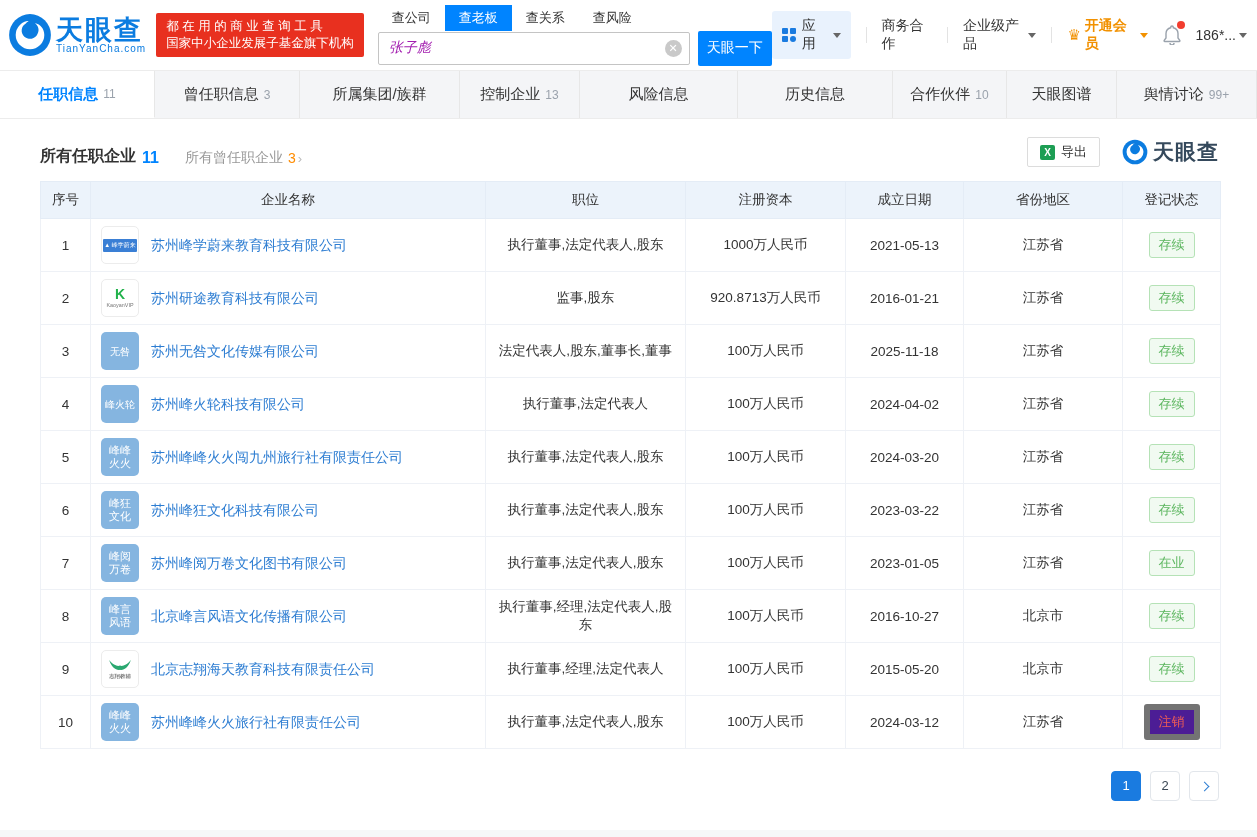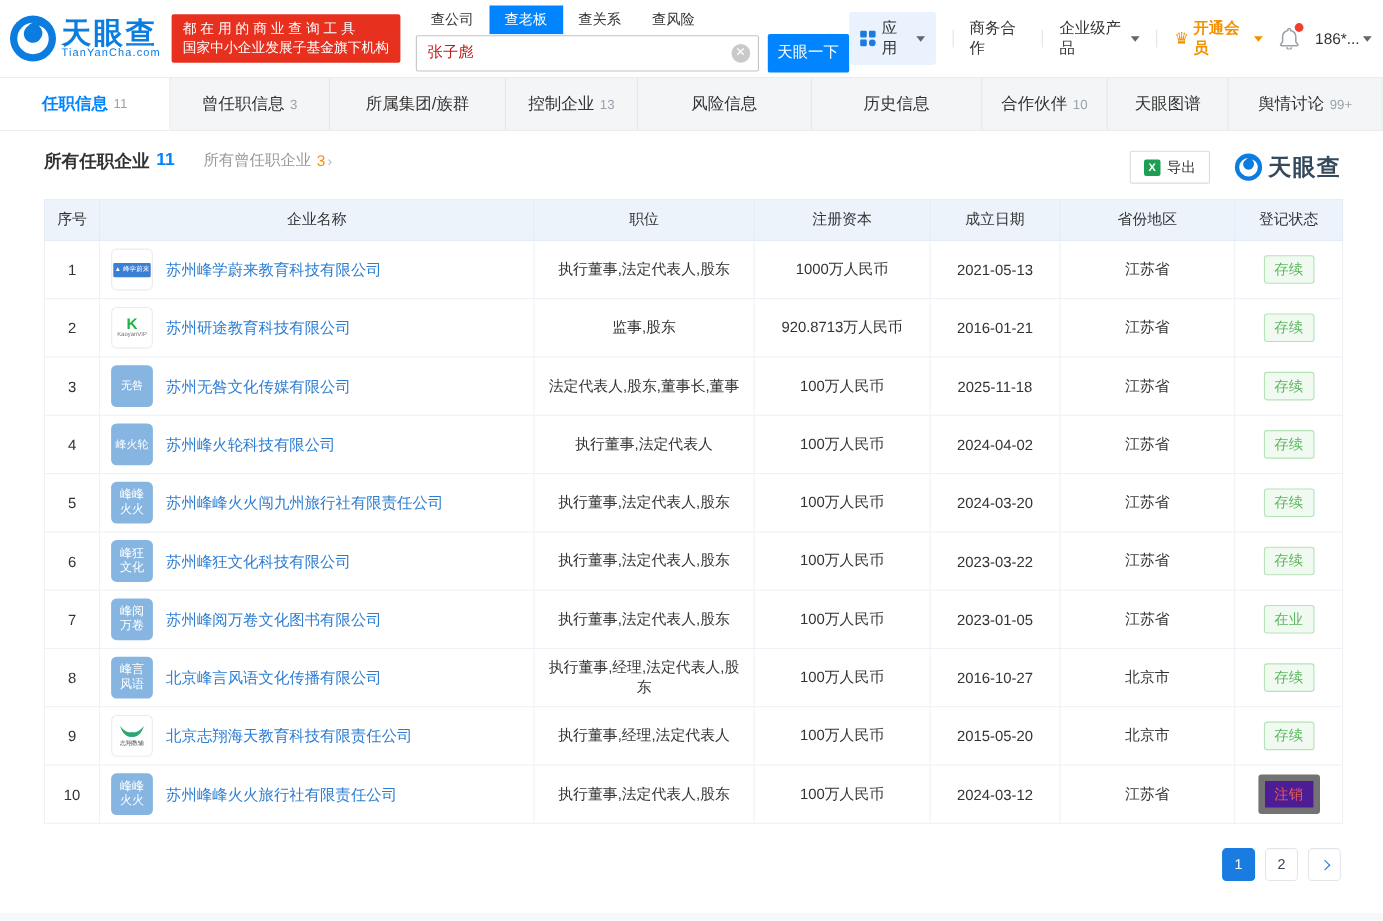--- a/index.html
+++ b/index.html
@@ -16,21 +16,21 @@
   .promo-badge { margin-left:10px; background:#e8301f; color:#fff; padding:5px 10px; border-radius:2px; }
   .promo-badge div { font-size:12.5px; line-height:17px; white-space:nowrap; }
   .promo-badge .l1 { letter-spacing:3.5px; }
 
   .search-wrap { margin-left:14px; }
   .search-tabs { display:flex; height:26px; align-items:flex-end; }
   .search-tab { font-size:13px; color:#333; padding:4px 14px; cursor:pointer; }
   .search-tab.active { background:#0084ff; color:#fff; }
   .search-row { display:flex; align-items:center; }
   .search-input-box { position:relative; }
-  .search-input { width:312px; height:33px; border:1px solid #c4c4c4; border-radius:2px; padding:0 48px 0 10px; font-size:14px; color:#b91c1c; outline:none; }
+  .search-input { width:312px; height:33px; border:1px solid #c4c4c4; border-radius:2px; padding:0 48px 0 10px; font-size:14px; color:#a21caf; outline:none;font-style:italic; }
   .clear-icon { position:absolute; right:8px; top:8px; width:17px; height:17px; background:#c9c9c9; border-radius:50%; color:#fff; font-size:11px; line-height:17px; text-align:center; cursor:pointer; }
   .search-btn { margin-left:8px; width:74px; height:35px; background:#0084ff; color:#ffffff; border:none; border-radius:2px; font-size:14px; cursor:pointer; }
 
   .header-right { margin-left:auto; display:flex; align-items:center; gap:15px; font-size:14px; color:#333; }
   .apps-entry { display:flex; align-items:center; gap:6px; background:#e9f2fd; border-radius:3px; padding:6px 10px; cursor:pointer; }
   .grid-icon { display:inline-grid; grid-template-columns:6px 6px; grid-gap:2px; }
   .grid-icon i { width:6px; height:6px; background:#1a7be0; border-radius:1px; }
   .grid-icon i:last-child { border-radius:50%; }
   .caret { display:inline-block; width:0; height:0; border-left:4px solid transparent; border-right:4px solid transparent; border-top:5px solid #666; margin-left:3px; }
   .v-sep { width:1px; height:16px; background:#e3e3e3; }
@@ -43,21 +43,21 @@
   .red-dot { position:absolute; top:-4px; right:-4px; width:8px; height:8px; border-radius:50%; background:#f23d2f; }
   .phone-entry { cursor:pointer; display:flex; align-items:center; }
 
   
   .page-tabs { display:flex; background:#f4f5f7; border-top:1px solid #ececec; border-bottom:1px solid #ececec; height:49px; }
   .page-tab { display:flex; align-items:center; justify-content:center; border-right:1px solid #e7e7e7; font-size:15px; color:#333; cursor:pointer; gap:5px; }
   .page-tab.active { background:#fff; color:#0084ff; font-weight:bold; border-bottom:1px solid #fff; }
   .page-tab .cnt { font-size:12px; color:#9aa2ac; font-weight:normal; }
 
   
-  .section-head { display:flex; align-items:flex-start; margin:18px 38px 14px 40px; }
+  .section-head { display:flex; align-items:flex-end; margin:18px 38px 14px 40px; }
   .sec-title { font-size:16px; font-weight:bold; color:#333; }
   .sec-title-count { font-size:16px; font-weight:bold; color:#0084ff; margin-left:6px; }
   .sec-secondary { margin-left:26px; font-size:14px; color:#999; cursor:pointer; display:flex; align-items:center; }
   .sec-secondary-count { color:#ff8c00; margin-left:5px; }
   .sec-chevron { color:#bbb; margin-left:2px; font-size:13px; }
   .sec-right { margin-left:auto; display:flex; align-items:center; gap:22px; }
   .export-btn { display:flex; align-items:center; gap:6px; border:1px solid #dcdcdc; border-radius:2px; background:#fff; height:30px; padding:0 12px; font-size:13px; color:#333; cursor:pointer; }
   .xls-icon { width:15px; height:15px; background:#1d9e54; border-radius:2px; color:#fff; font-size:10px; font-weight:bold; line-height:15px; text-align:center; }
   .watermark { display:flex; align-items:center; gap:5px; }
   .watermark-text { font-size:21px; font-weight:bold; color:#35495c; letter-spacing:1px; }

